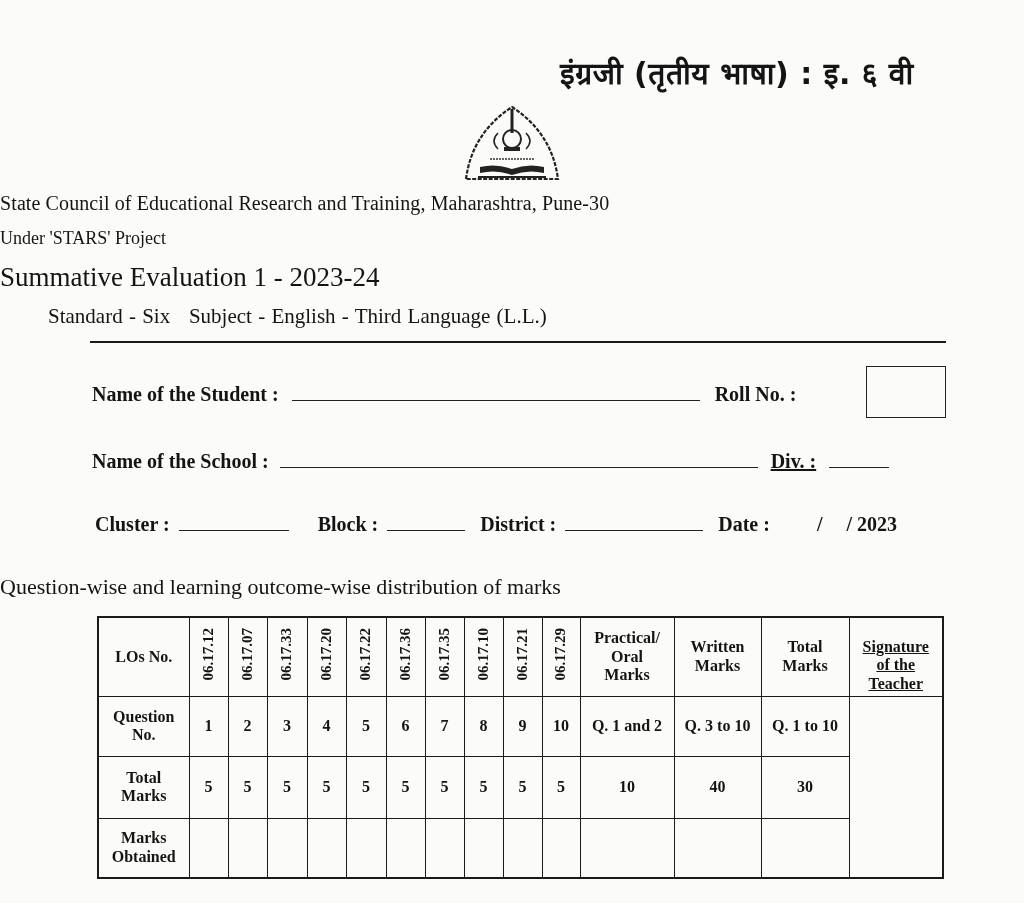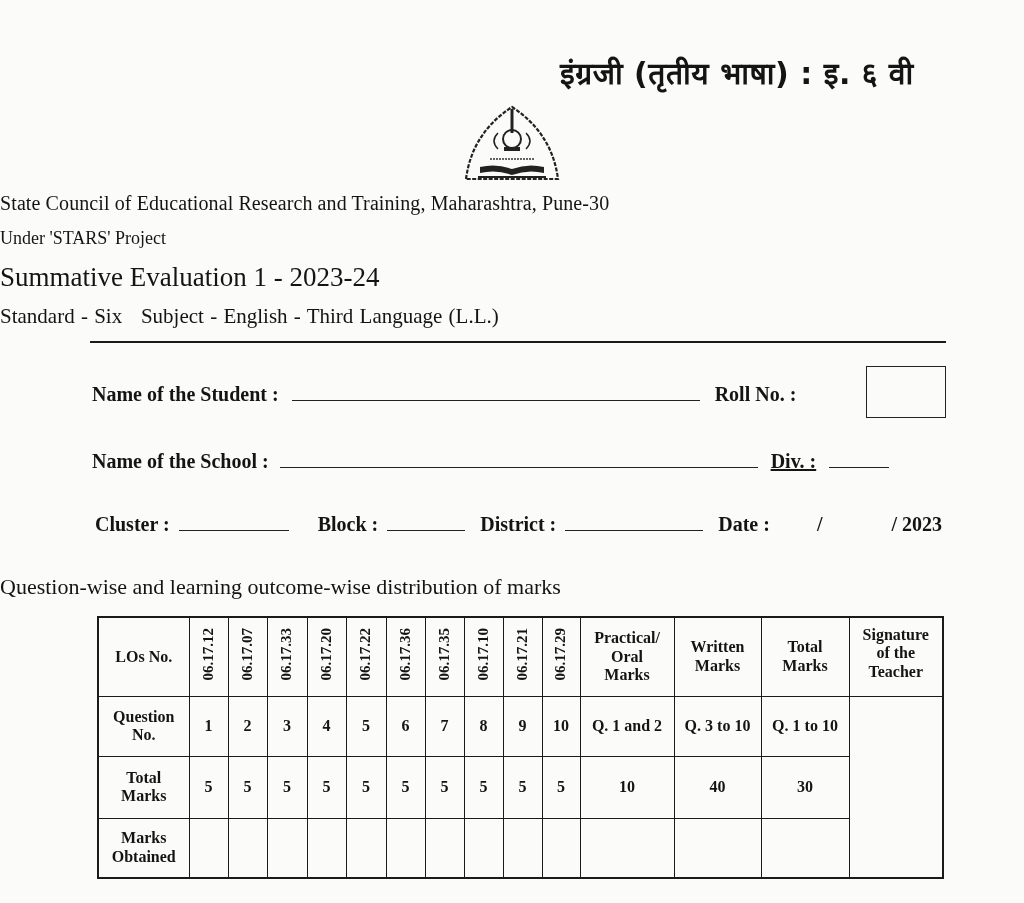--- a/index.html
+++ b/index.html
@@ -17,21 +17,21 @@
     font-family: "DejaVu Sans", sans-serif;
     font-weight: bold; font-size: 30px; letter-spacing: 0.5px;
     white-space: nowrap;
   }
   #logo { left: 462px; top: 103px; width: 100px; height: 82px; }
 
   .center-line { left: 0; width: 964px; text-align: left; font-weight: normal; white-space: nowrap; }
   #council { top: 192px; font-size: 20px; letter-spacing: 0.1px; }
   #project { top: 228px; font-size: 18px; }
   #exam-title { top: 262px; font-size: 27px; }
-  #standard-line { top: 304px; font-size: 21px; word-spacing: 1px; }
+  #standard-line { top: 304px; font-size: 21px; word-spacing: 1px; padding-left: 48px; }
   #header-rule { left: 90px; top: 341px; width: 856px; height: 2px; background: #1a1a1a; }
 
   .field-row { left: 92px; font-weight: bold; font-size: 20px; white-space: nowrap; }
   .blank { display: inline-block; border-bottom: 1.5px solid #222; vertical-align: baseline; height: 1px; margin: 0 4px; }
   #roll-box { left: 866px; top: 366px; width: 78px; height: 50px; border: 1.5px solid #222; }
 
   #table-heading { top: 574px; font-size: 22px; }
 
   table#marks {
     position: absolute; left: 97px; top: 616px;
@@ -87,21 +87,21 @@
 
 <div class="abs field-row" style="top:513px; left:95px;">
   <span>Cluster :</span>
   <span class="blank" style="width:110px;"></span>
   <span style="margin-left:20px;">Block :</span>
   <span class="blank" style="width:78px;"></span>
   <span style="margin-left:6px;">District :</span>
   <span class="blank" style="width:138px;"></span>
   <span style="margin-left:6px;">Date :</span>
   <span style="margin-left:42px;">/</span>
-  <span style="margin-left:64px;">/ 2023</span>
+  <span style="margin-left:19px;">/ 2023</span>
 </div>
 
 <div id="table-heading" class="abs center-line">Question-wise and learning outcome-wise distribution of marks</div>
 
 <table id="marks">
   <colgroup>
     <col style="width:91px">
       <col style="width:39px">
       <col style="width:39px">
       <col style="width:40px">
@@ -136,21 +136,21 @@
       <span>Marks</span>
     </td>
     <td>
       <span>Written</span><br>
       <span>Marks</span>
     </td>
     <td>
       <span>Total</span><br>
       <span>Marks</span>
     </td>
-    <td style="vertical-align:top; padding-top:8px;">
+    <td style="vertical-align:top; padding-top:20px;text-decoration:underline;">
       <span>Signature</span><br>
       <span>of the</span><br>
       <span>Teacher</span>
     </td>
   </tr>
   <tr style="height:60px">
     <td class="rowhead">
       <span>Question</span><br>
       <span>No.</span>
     </td>

